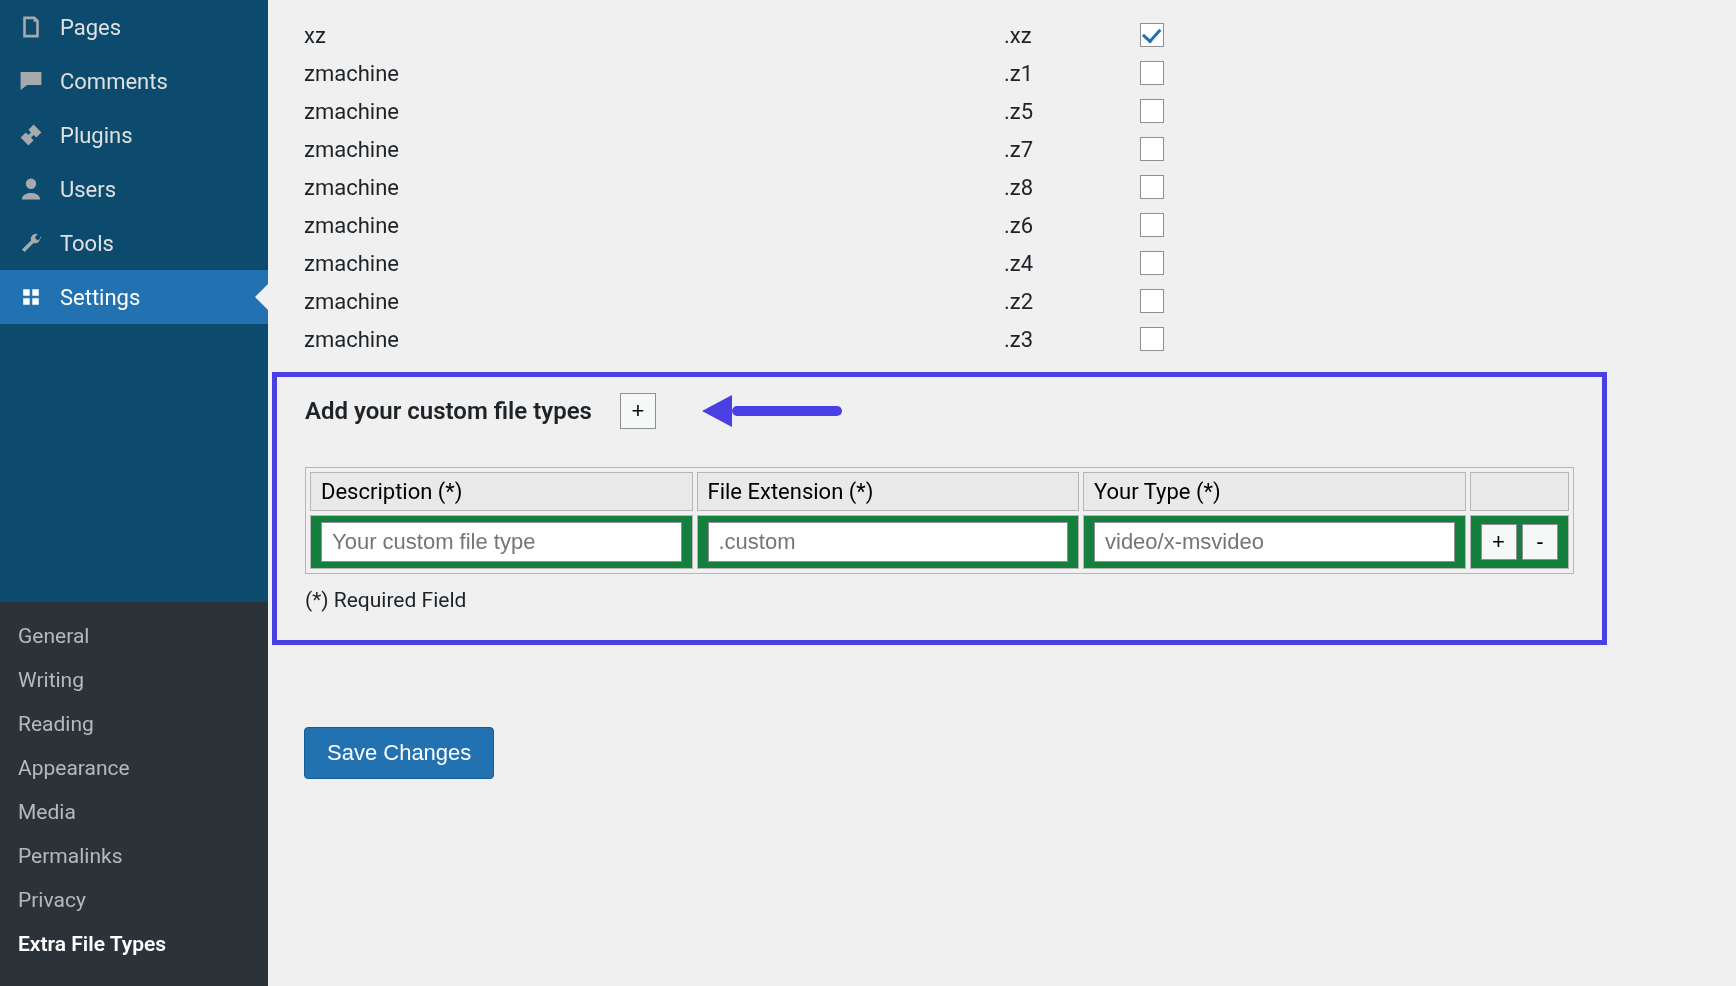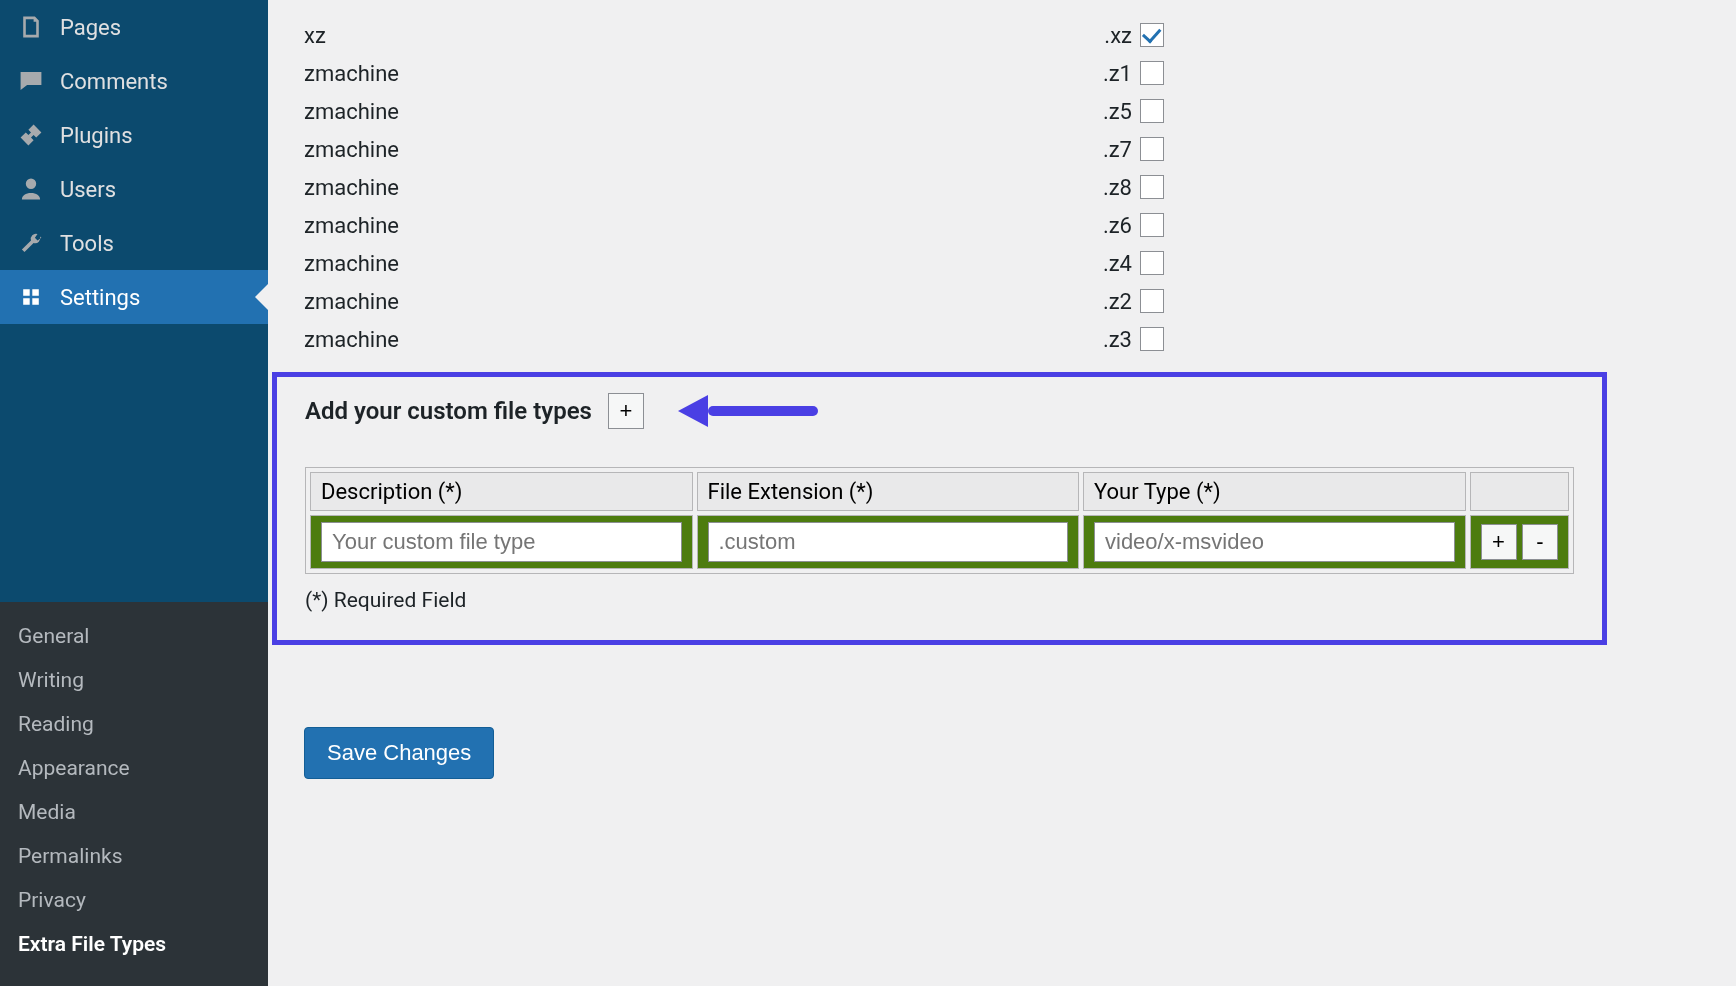--- a/index.html
+++ b/index.html
@@ -23,50 +23,50 @@
   .submenu-item { padding: 10px 18px; font-size: 21px; color: #b4b9be; cursor: pointer; }
   .submenu-item.current { color: #fff; font-weight: 600; }
 
   
   .main { flex: 1; background: #f0f0f1; padding: 0 0 0 0; position: relative; }
 
   
   .filetypes { padding: 16px 0 0 36px; }
   .ft-row { display: flex; align-items: center; height: 38px; font-size: 22px; color: #1d2327; }
   .ft-name { width: 700px; padding-left: 0; }
-  .ft-ext  { width: 128px; text-align: right; }
+  .ft-ext  { width: 128px; text-align: left; }
   .ft-chk  { width: 40px; display: flex; justify-content: center; }
   .chk {
     width: 24px; height: 24px; border: 1px solid #8c8f94; background: #fff; display: inline-flex; align-items: center; justify-content: center;
   }
   .chk.checked::before {
     content: ""; width: 14px; height: 8px; border-left: 3px solid #2271b1; border-bottom: 3px solid #2271b1; transform: rotate(-48deg) translate(1px,-2px);
   }
 
   
   .custom-section {
     margin: 14px 0 0 4px;
     border: 5px solid #4a3fe4;
     padding: 16px 28px 28px 28px;
     width: 1335px;
     position: relative;
   }
-  .custom-head { display: flex; align-items: center; gap: 16px; }
+  .custom-head { display: flex; align-items: center; gap: 28px; }
   .custom-head h2 { font-size: 24px; font-weight: 600; color: #1d2327; }
   .btn-sq {
     width: 36px; height: 36px; border: 1px solid #8c8f94; background: #f6f7f7; font-size: 22px; line-height: 1; display: inline-flex; align-items:center; justify-content:center; cursor: pointer;
   }
   .arrow {
     position: relative; margin-left: 18px; width: 140px; height: 20px;
   }
   .arrow .shaft { position:absolute; right:0; top:50%; transform:translateY(-50%); width:110px; height:10px; background:#4a3fe4; border-radius:5px; }
   .arrow .head  { position:absolute; left:0; top:50%; transform:translateY(-50%); width:0; height:0; border-top:16px solid transparent; border-bottom:16px solid transparent; border-right:30px solid #4a3fe4; }
 
   .custom-table { border-collapse: separate; border-spacing: 4px; width: 100%; margin-top: 38px; border: 1px solid #b6b6b8; }
-  .custom-table th, .custom-table td { border: 1px solid #b6b6b8; background: #4d7c0f; padding: 6px 10px; text-align: left; font-size: 22px; font-weight: 400; }
+  .custom-table th, .custom-table td { border: 1px solid #b6b6b8; background: #15803d; padding: 6px 10px; text-align: left; font-size: 22px; font-weight: 400; }
   .custom-table th { background: #e9e9ea; }
   .custom-table td.actions { width: 90px; text-align: center; white-space: nowrap; }
   .custom-table input[type=text] {
     width: 100%; font-size: 22px; padding: 6px 10px; border: 1px solid #8c8f94; background: #fff; color: #1d2327;
   }
   .req-note { margin-top: 14px; font-size: 21px; color: #1d2327; }
 
   .save-row { margin: 70px 0 0 36px; }
   .btn-primary {
     background: #2271b1; color: #fff; border: 1px solid #135e96; padding: 12px 22px; font-size: 22px; border-radius: 4px; cursor: pointer; margin-top: 12px;

